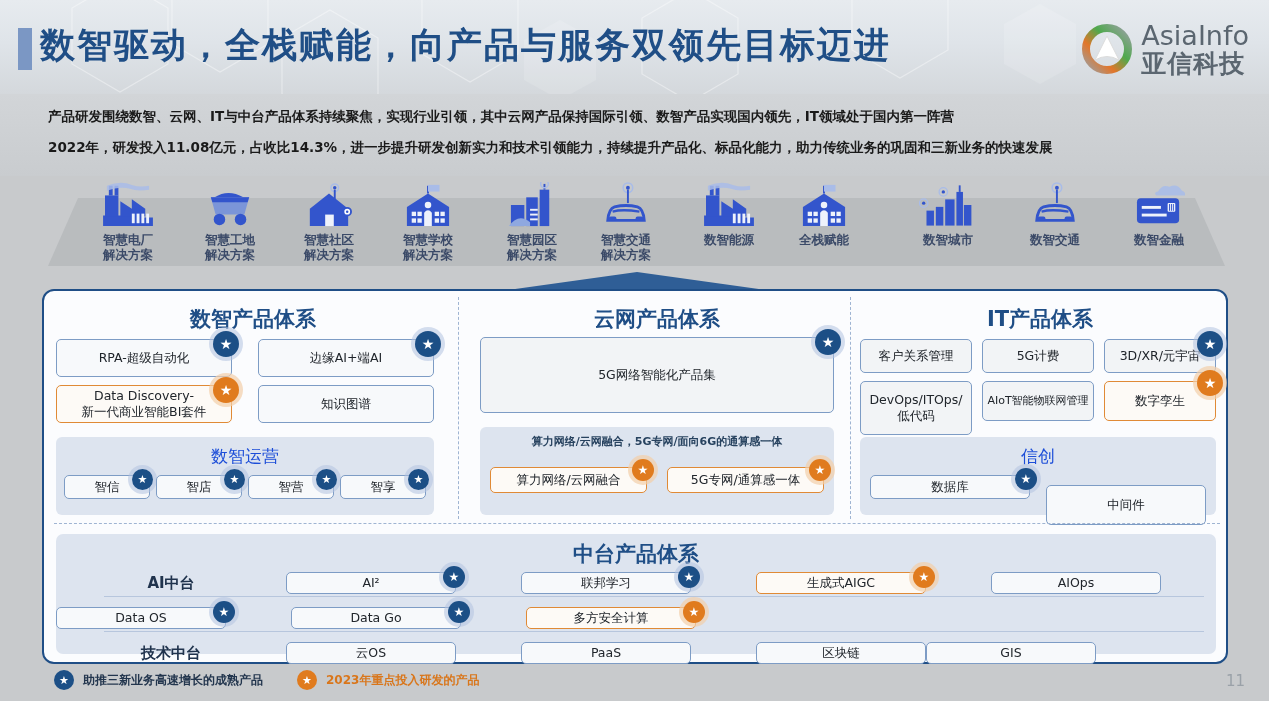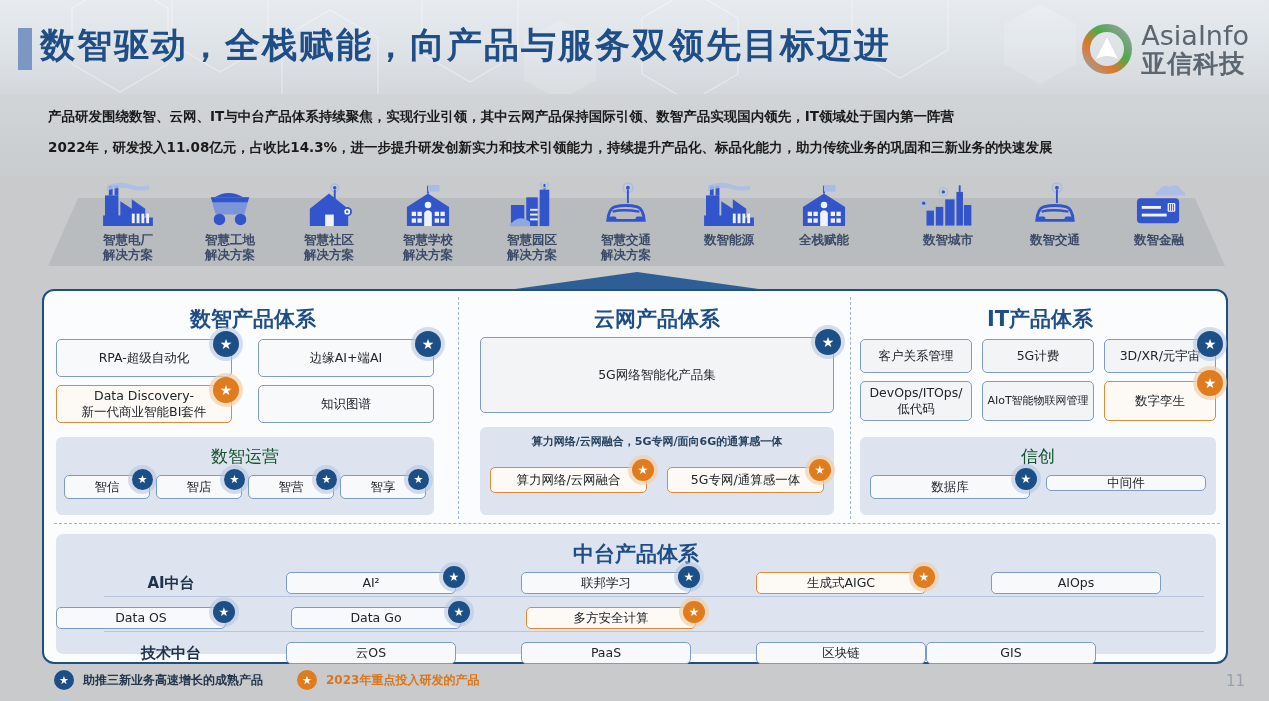--- a/index.html
+++ b/index.html
@@ -104,21 +104,21 @@
     box-shadow:0 0 0 4px rgba(178,195,224,.55);
   }
   .star.blue{background:#1c4f86;}
   .star.orn{background:#e07b1e;box-shadow:0 0 0 4px rgba(242,206,170,.7);}
 
   
   .subpanel{
     position:absolute;box-sizing:border-box;background:#dde4ef;border-radius:6px;
   }
   .subpanel .sp-title{
-    text-align:center;font-size:17px;color:#14532d;margin-top:8px;font-weight:normal;
+    text-align:center;font-size:17px;color:#1d4ed8;margin-top:8px;font-weight:normal;
     font-family:"DejaVu Sans","Liberation Sans",sans-serif;
   }
   .subpanel .sp-title.small{font-size:11px;font-weight:bold;color:#27425f;margin-top:7px;}
 
   
   .mid{
     position:absolute;left:12px;top:243px;width:1160px;height:120px;
     background:#dde4ef;border-radius:7px;box-sizing:border-box;
   }
   .mid-title{
@@ -477,40 +477,40 @@
           <span>客户关系管理</span>
         </div>
         <div class="pill plain" style="position:absolute;left:128px;top:48px;width:112px;height:34px;">
           <span>5G计费</span>
         </div>
         <div class="pill plain" style="position:absolute;left:250px;top:48px;width:112px;height:34px;">
           <span>3D/XR/元宇宙</span>
           <span class="star blue" style="right:-8px;top:-9px;">★</span>
         </div>
 
-        <div class="pill plain" style="position:absolute;left:6px;top:90px;width:112px;height:40px;white-space:pre-line;">
+        <div class="pill plain" style="position:absolute;left:6px;top:90px;width:112px;height:54px;white-space:pre-line;">
           <span>DevOps/ITOps/
 低代码</span>
         </div>
         <div class="pill plain" style="position:absolute;left:128px;top:90px;width:112px;height:40px;">
           <span style="font-size:11px;">AIoT智能物联网管理</span>
         </div>
         <div class="pill orange" style="position:absolute;left:250px;top:90px;width:112px;height:40px;">
           <span>数字孪生</span>
           <span class="star orn" style="right:-8px;top:-12px;">★</span>
         </div>
 
         <div class="subpanel" style="left:6px;top:146px;width:356px;height:78px;">
           <div class="sp-title">信创</div>
           <div style="position:absolute;left:10px;top:38px;width:336px;display:flex;gap:16px;">
             <div class="pill" style="flex:1;height:24px;">
               <span>数据库</span>
               <span class="star blue" style="right:-8px;top:-8px;width:22px;height:22px;font-size:12px;">★</span>
             </div>
-            <div class="pill" style="flex:1;height:16px;">
+            <div class="pill" style="flex:1;height:40px;margin-top:10px;">
               <span>中间件</span>
             </div>
           </div>
         </div>
       </div>
     </div>
 
     <div class="hdiv"></div>
 
     <div class="mid">

